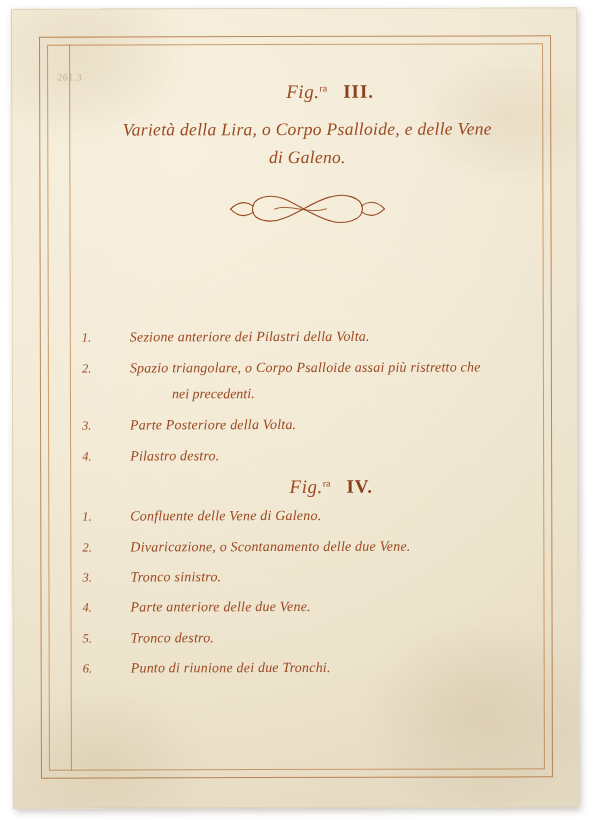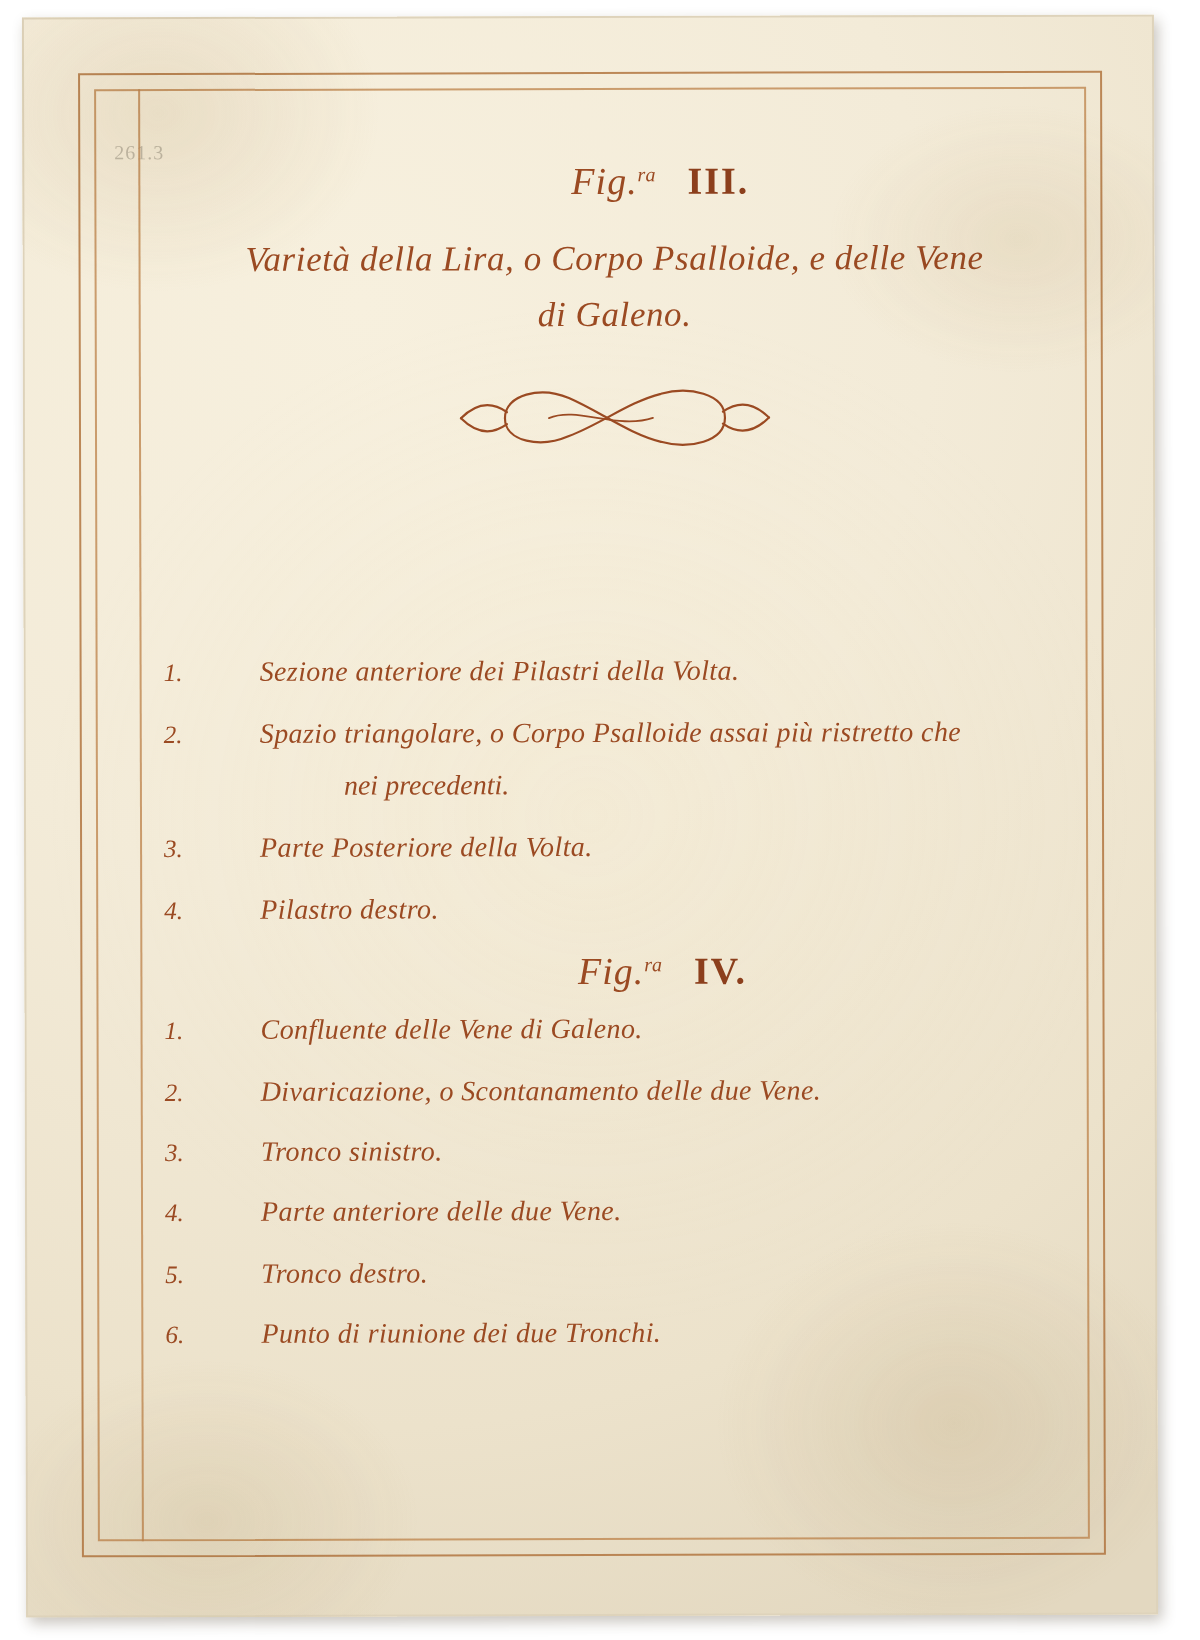--- a/index.html
+++ b/index.html
@@ -111,21 +111,20 @@
   .fig-word {
     font-family: "Liberation Serif", serif;
     font-style: italic;
     font-size: 19px;
     color: #9b4a22;
     letter-spacing: 0.5px;
     margin-left: 46px;
   }
   .fig-sup {
     font-size: 10px;
-    font-style: italic;
     vertical-align: super;
     color: #9b4a22;
   }
   .fig-num {
     font-family: "Liberation Serif", serif;
     font-weight: bold;
     font-size: 19px;
     color: #8c3f1c;
     letter-spacing: 1px;
     margin-left: 16px;

